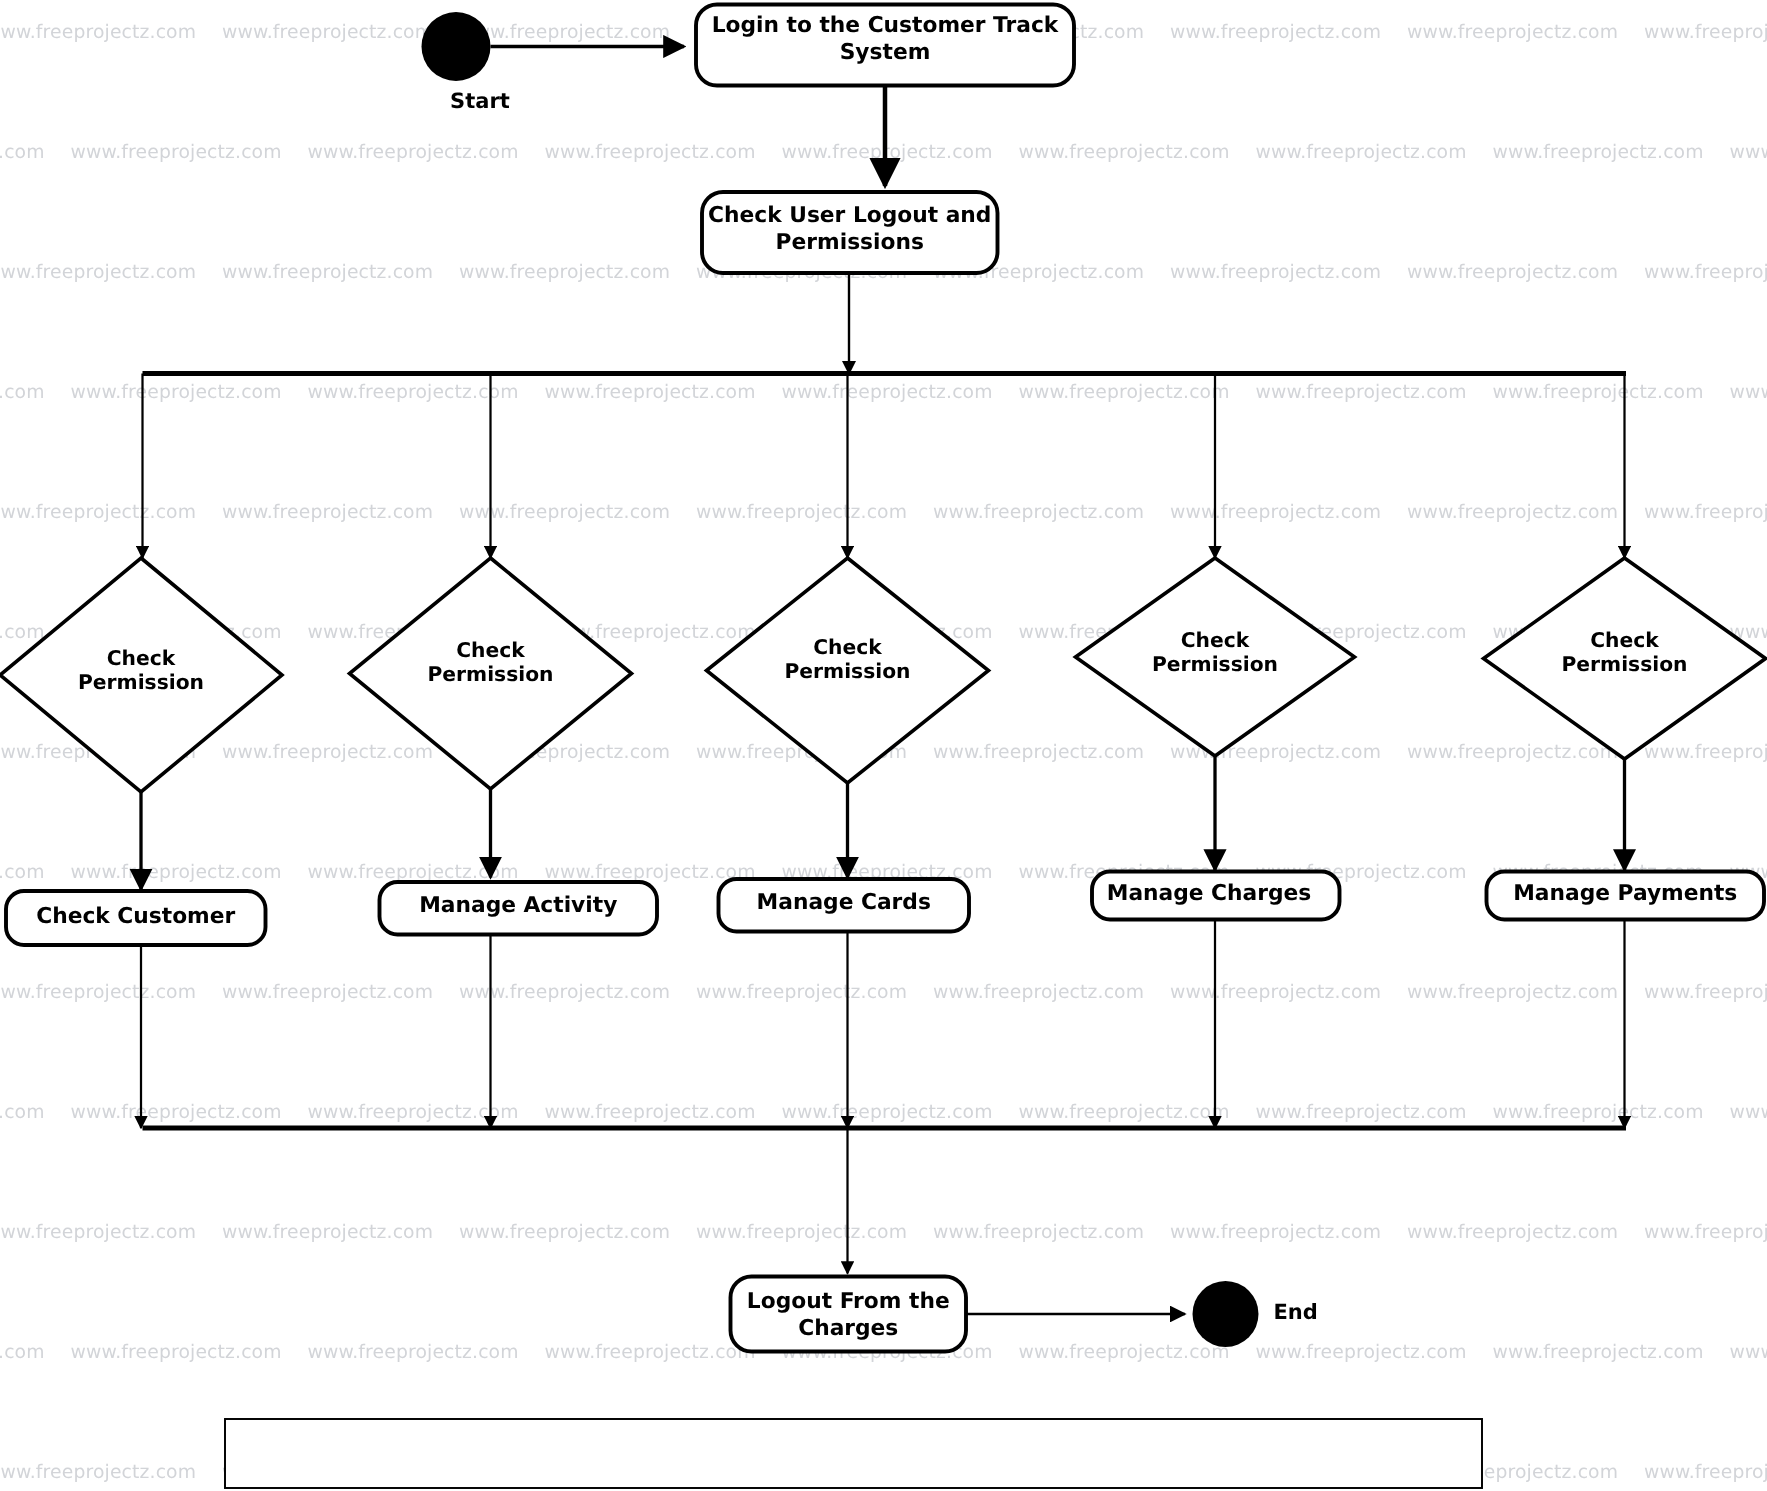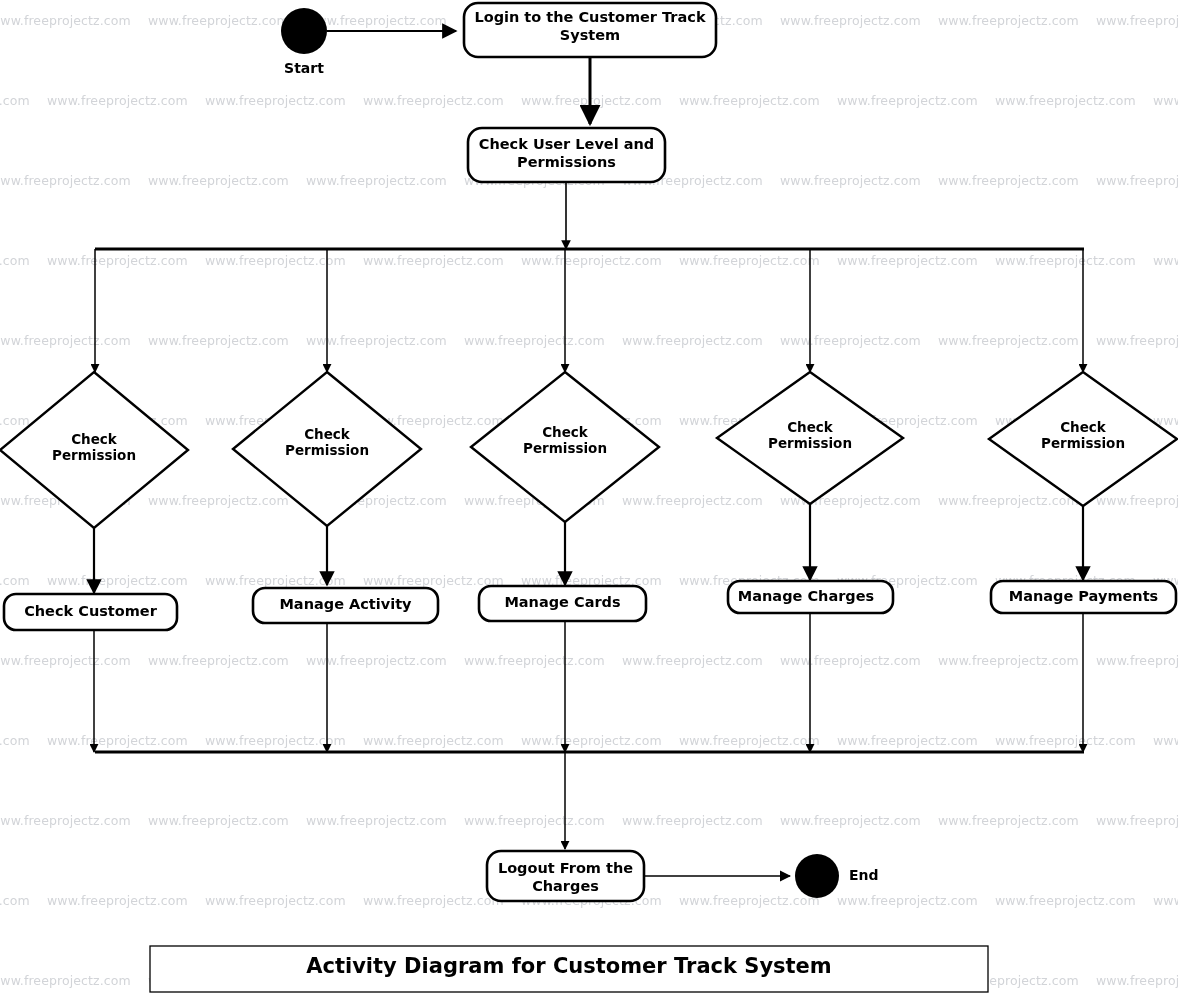--- a/index.html
+++ b/index.html
@@ -244,23 +244,23 @@
     <line x1="644" y1="876" x2="790" y2="876" stroke="#000" stroke-width="1.6" marker-end="url(#arrowbig)"></line>
 
     <circle cx="817" cy="876" r="22" fill="#000"></circle>
 
     <rect x="150" y="946" width="838" height="46" fill="#fff" stroke="#000" stroke-width="1.3"></rect>
   </svg>
 
   <div class="nodetext t-action" style="left:464px; top:9px; width:252px;">Login to the Customer Track
 System</div>
 
-  <div class="nodetext t-marker" style="left:264px; top:60px; width:80px;text-align:center;">Start</div>
-
-  <div class="nodetext t-action" style="left:468px; top:136px; width:197px;">Check User Level and
+  <div class="nodetext t-marker" style="left:280px; top:60px; width:80px;text-align:center;">Start</div>
+
+  <div class="nodetext t-action" style="left:468px; top:136px; width:197px;">Check User Logout and
 Permissions</div>
 
   <div class="nodetext t-diamond" style="left:24px; top:431px; width:140px;">Check
 Permission</div>
   <div class="nodetext t-diamond" style="left:257px; top:426px; width:140px;">Check
 Permission</div>
   <div class="nodetext t-diamond" style="left:495px; top:424px; width:140px;">Check
 Permission</div>
   <div class="nodetext t-diamond" style="left:740px; top:419px; width:140px;">Check
 Permission</div>
@@ -271,15 +271,14 @@
   <div class="nodetext t-action" style="left:253px; top:596px; width:185px;">Manage Activity</div>
   <div class="nodetext t-action" style="left:479px; top:594px; width:167px;">Manage Cards</div>
   <div class="nodetext t-action" style="left:728px; top:588px; width:156px;">Manage Charges</div>
   <div class="nodetext t-action" style="left:991px; top:588px; width:185px;">Manage Payments</div>
 
   <div class="nodetext t-action" style="left:487px; top:860px; width:157px;">Logout From the
 Charges</div>
 
   <div class="nodetext t-marker" style="left:849px; top:867px; width:60px; text-align:left;">End</div>
 
-  <div class="nodetext t-title" style="left:150px; top:954px; width:838px;">Activity Diagram for Customer Track System</div>
 
 </div>
 
 </body></html>

